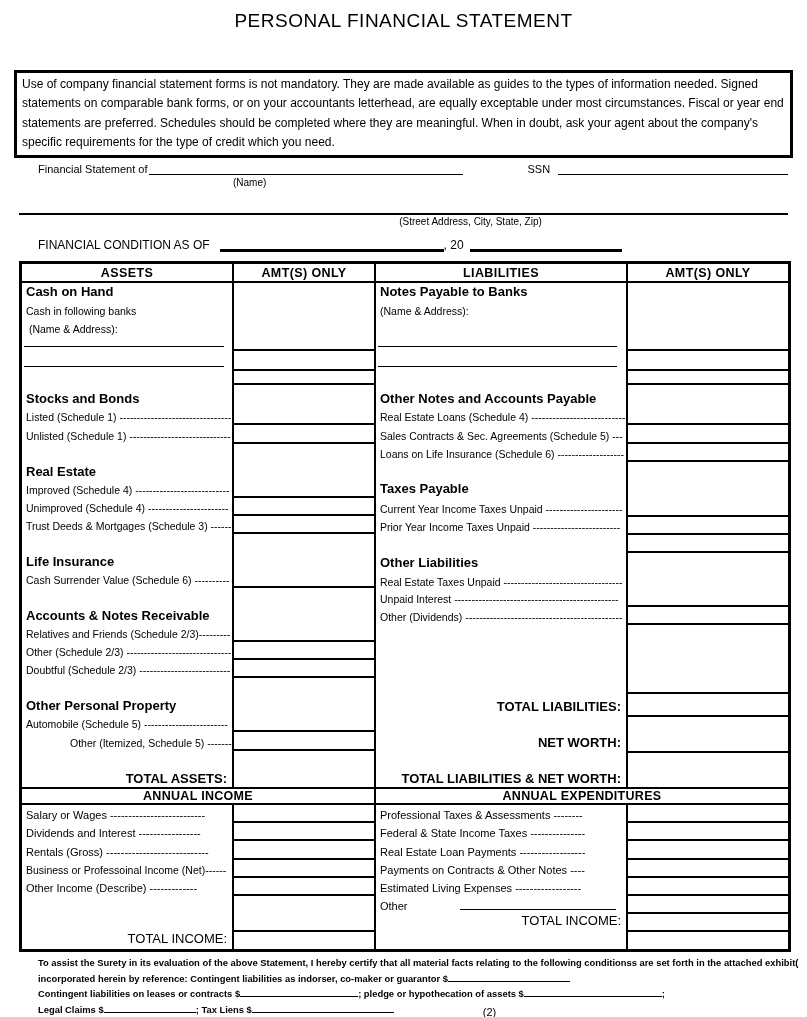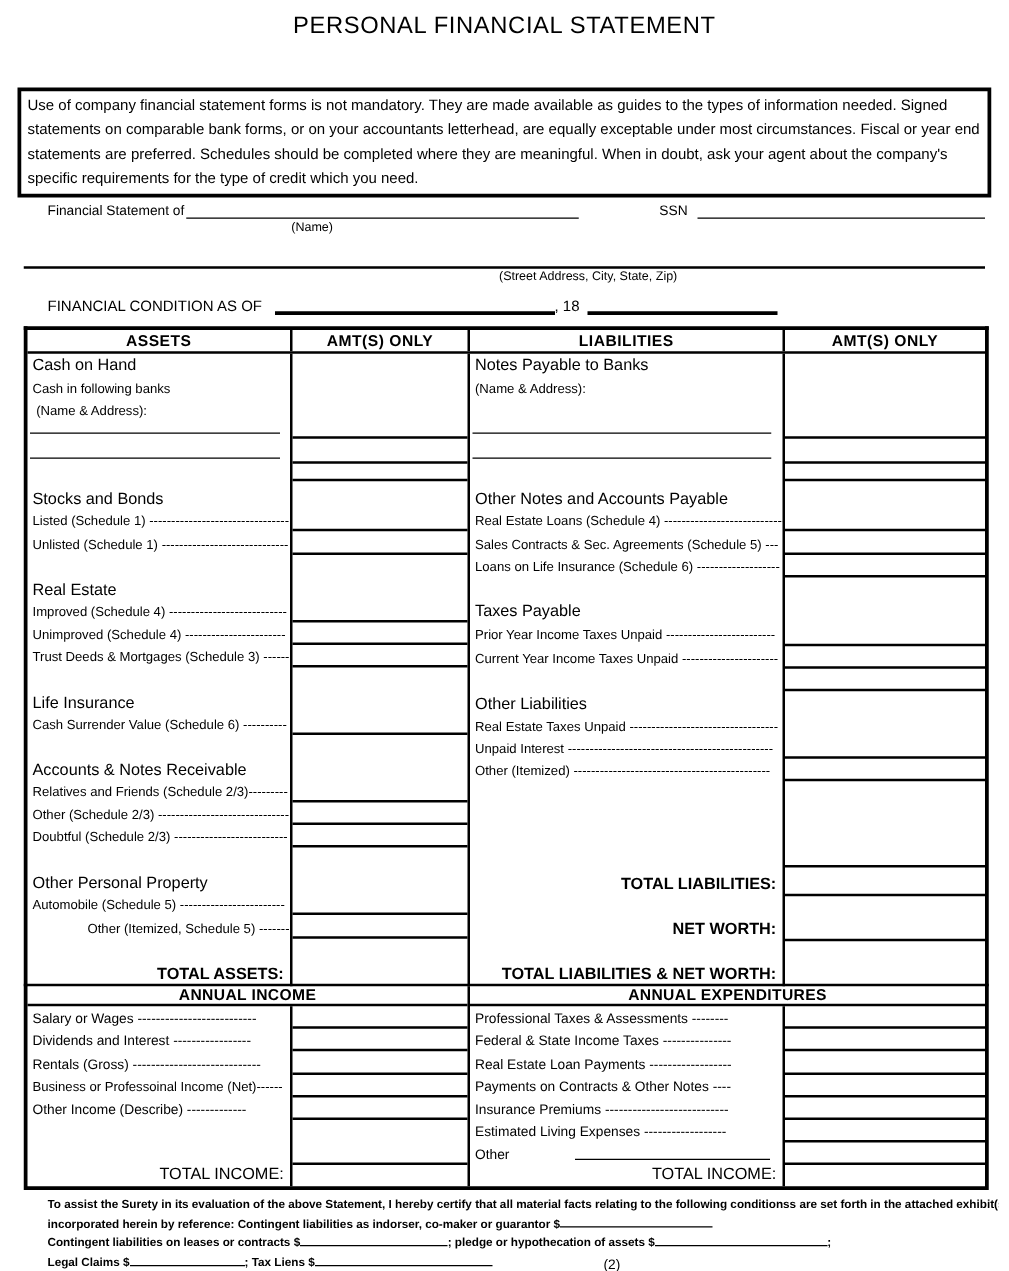--- a/index.html
+++ b/index.html
@@ -37,21 +37,21 @@
     font-weight:bold;font-size:12.5px;letter-spacing:.4px}
   .c1{width:210px}
   .c2{width:144px;border-left:2px solid #000;border-right:2px solid #000}
   .c3{width:250px}
   .c4{width:162px;border-left:2px solid #000}
   .tbody{display:flex}
   .lcol,.acol{box-sizing:border-box}
   
   .lrow{box-sizing:border-box;display:flex;align-items:flex-end;
     padding:0 0 2px 4px;overflow:hidden;white-space:nowrap}
-  .t-header{font-weight:normal;font-size:13px}
+  .t-header{font-weight:bold;font-size:13px}
   .t-sub{font-size:10.5px;white-space:pre}
   .t-item,.t-item_ul{font-size:10.5px}
   .t-item.big,.t-item_ul.big{font-size:11px}
   .t-total{font-weight:bold;font-size:13px;justify-content:flex-end;padding-right:5px;padding-bottom:3px}
   .t-total.nb{font-weight:normal}
   .t-blank{padding-left:2px;padding-right:2px}
   .wline{width:97%;border-bottom:1px solid #000;margin-bottom:2px}
   .ufill{flex:1;border-bottom:1px solid #000;margin:0 10px 2px 4px;height:10px}
   .arow{box-sizing:border-box}
   .aline{border-bottom:2px solid #000}
@@ -89,21 +89,21 @@
   <span class="fline" id="ssn-line"></span>
 </div>
 <div class="abs" id="namecap">(Name)</div>
 
 <div class="abs" id="addrline"></div>
 <div class="abs" id="addrcap">(Street Address, City, State, Zip)</div>
 
 <div class="abs" id="cond">
   <span>FINANCIAL CONDITION AS OF</span>
   <span class="cline" id="cond-date-line"></span>
-  <span>, 18</span>
+  <span>, 20</span>
   <span class="cline" id="cond-year-line"></span>
 </div>
 
 <div class="abs" id="ftable">
   <div class="thead">
     <div class="hc c1">ASSETS</div>
     <div class="hc c2">AMT(S) ONLY</div>
     <div class="hc c3">LIABILITIES</div>
     <div class="hc c4">AMT(S) ONLY</div>
   </div>
@@ -171,26 +171,26 @@
         </div>
         <div class="lrow t-blank" style="height: 20px;">
           <div class="wline"></div>
         </div>
         <div class="lrow t-spacer" style="height: 14px;"></div>
         <div class="lrow t-header" style="height: 23px;">Other Notes and Accounts Payable</div>
         <div class="lrow t-item" style="height: 17px;">Real Estate Loans (Schedule 4) ----------------------------</div>
         <div class="lrow t-item" style="height: 19px;">Sales Contracts &amp; Sec. Agreements (Schedule 5) ---</div>
         <div class="lrow t-item" style="height: 18px;">Loans on Life Insurance (Schedule 6) -------------------</div>
         <div class="lrow t-header" style="height: 36px;">Taxes Payable</div>
+        <div class="lrow t-item" style="height: 19px;">Current Year Income Taxes Unpaid ----------------------</div>
         <div class="lrow t-item" style="height: 18px;">Prior Year Income Taxes Unpaid -------------------------</div>
-        <div class="lrow t-item" style="height: 19px;">Current Year Income Taxes Unpaid ----------------------</div>
         <div class="lrow t-header" style="height: 37px;">Other Liabilities</div>
         <div class="lrow t-item" style="height: 18px;">Real Estate Taxes Unpaid ----------------------------------</div>
         <div class="lrow t-item" style="height: 17px;">Unpaid Interest -----------------------------------------------</div>
-        <div class="lrow t-item" style="height: 18px;">Other (Itemized) ---------------------------------------------</div>
+        <div class="lrow t-item" style="height: 18px;">Other (Dividends) ---------------------------------------------</div>
         <div class="lrow t-spacer" style="height: 69px;"></div>
         <div class="lrow t-total" style="height: 23px;">TOTAL LIABILITIES:</div>
         <div class="lrow t-total" style="height: 36px;">NET WORTH:</div>
         <div class="lrow t-total" style="height: 36px;">TOTAL LIABILITIES &amp; NET WORTH:</div>
       </div>
     <div class="acol c4" id="liab-amt">
         <div class="arow" style="height: 18px;"></div>
         <div class="arow" style="height: 18px;"></div>
         <div class="arow" style="height: 18px;"></div>
         <div class="arow aline" style="height: 14px;"></div>
@@ -240,21 +240,20 @@
     </div>
   </div>
   <div class="halfR">
     <div class="ahdr">ANNUAL EXPENDITURES</div>
     <div class="halfrows">
       <div class="elcol" id="exp-col">
           <div class="lrow t-item big" style="height: 18px;">Professional Taxes &amp; Assessments --------</div>
           <div class="lrow t-item big" style="height: 18px;">Federal &amp; State Income Taxes ---------------</div>
           <div class="lrow t-item big" style="height: 19px;">Real Estate Loan Payments ------------------</div>
           <div class="lrow t-item big" style="height: 18px;">Payments on Contracts &amp; Other Notes ----</div>
-          <div class="lrow t-item big" style="height: 18px;">Insurance Premiums ---------------------------</div>
           <div class="lrow t-item big" style="height: 18px;">Estimated Living Expenses ------------------</div>
           <div class="lrow t-item_ul big" style="height: 18px; gap: 48px;">
             <span>Other</span>
             <span class="ufill"></span>
           </div>
           <div class="lrow t-total nb" style="height: 17px;">TOTAL INCOME:</div>
         </div>
       <div class="eacol" id="exp-amt">
           <div class="arow aline" style="height: 18px;"></div>
           <div class="arow aline" style="height: 18px;"></div>

